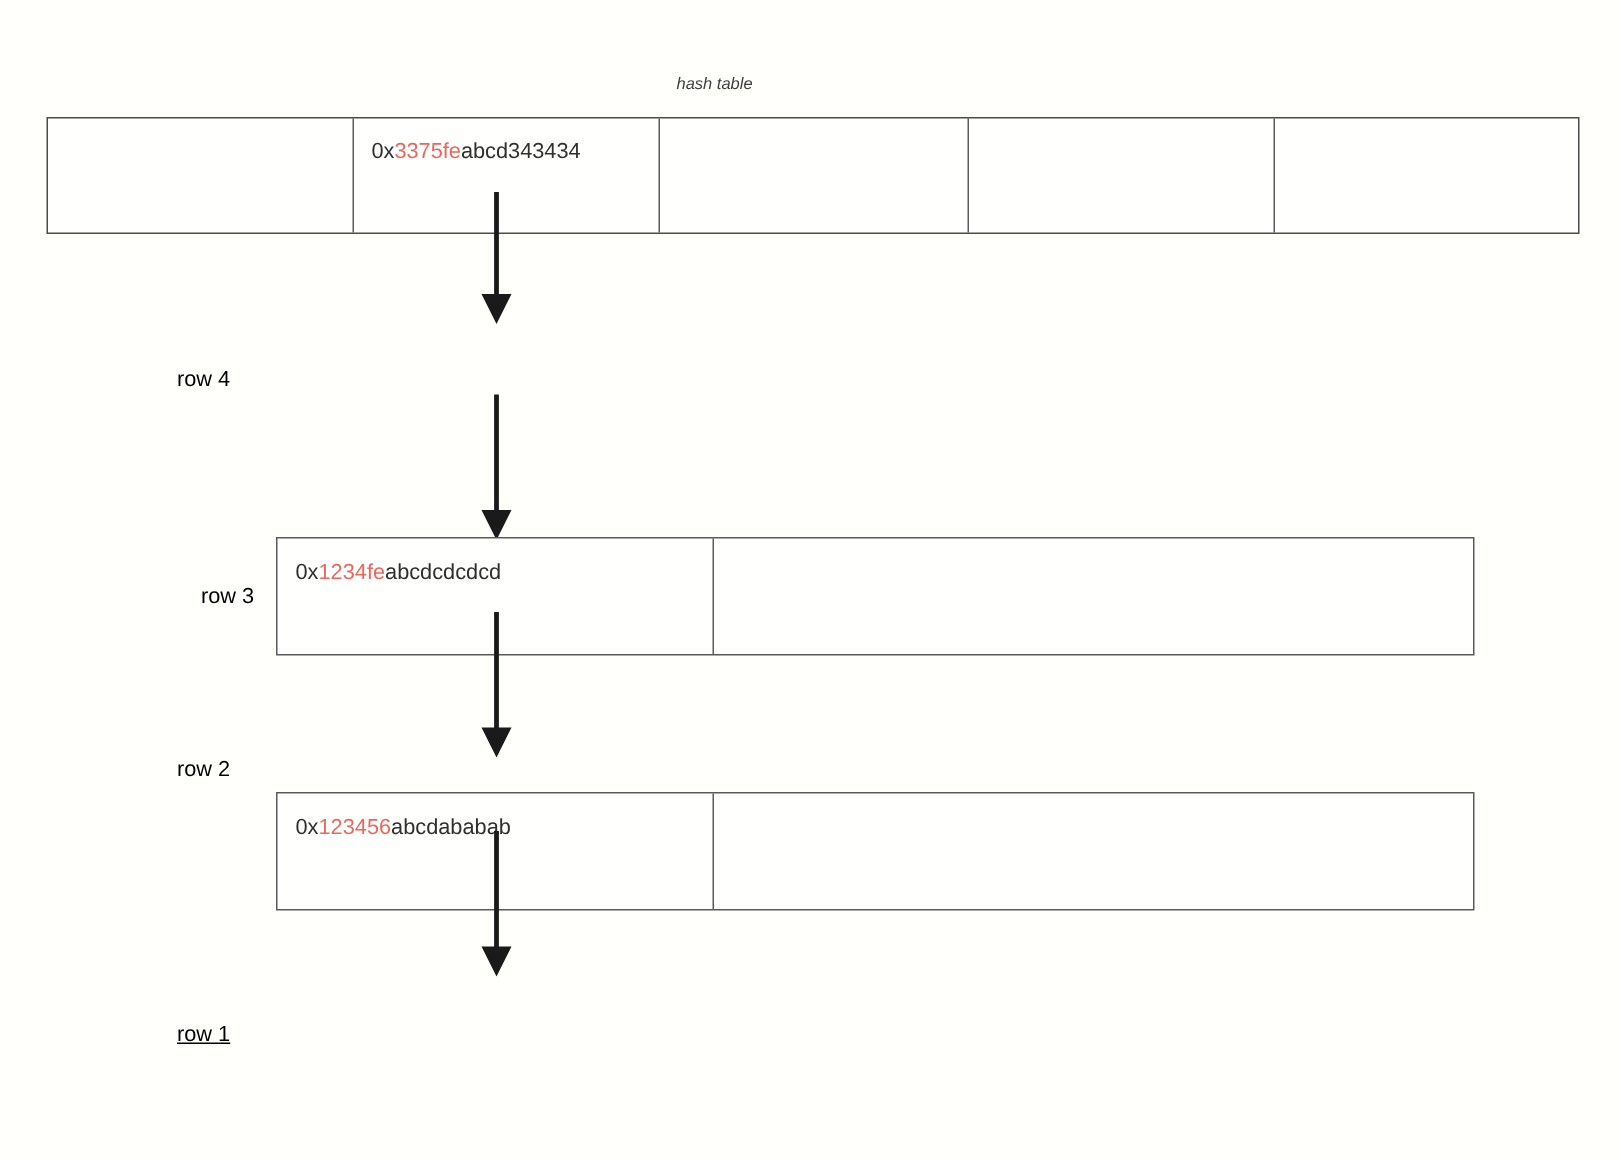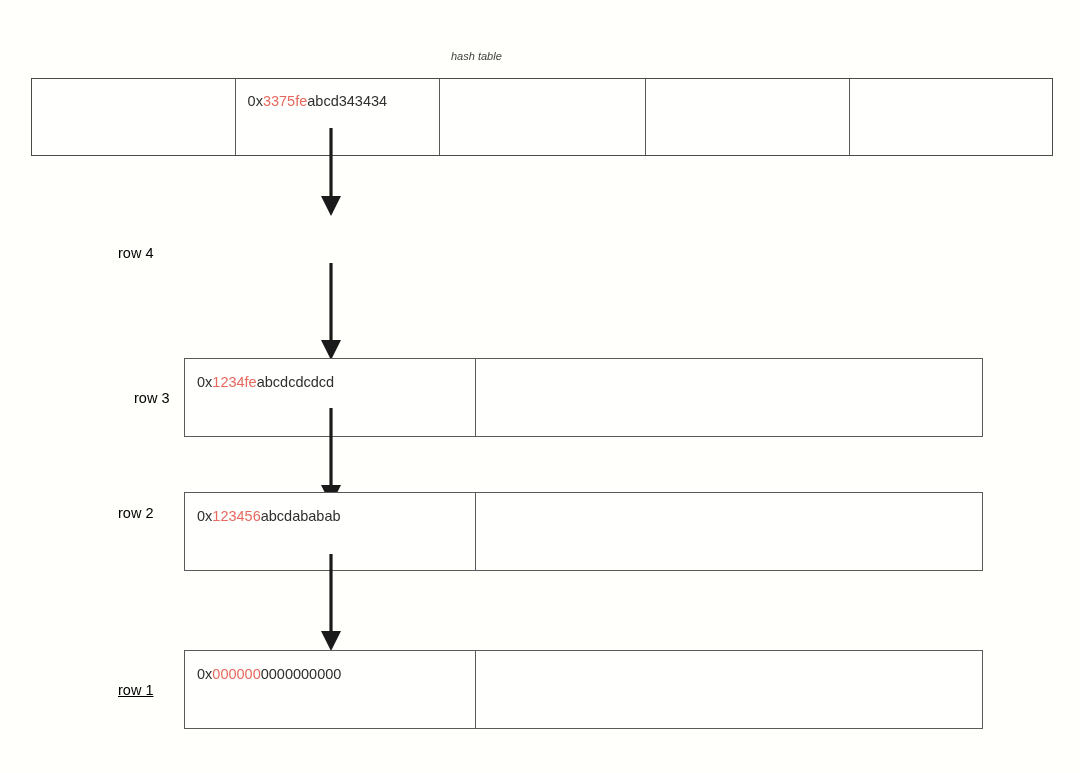--- a/index.html
+++ b/index.html
@@ -149,29 +149,25 @@
     <div class="divider"></div>
     <span class="node-text"><span class="hex-black">0x</span><span class="hex-red">1234fe</span><span class="hex-black">abcdcdcdcd</span></span>
   </div>
 
   <svg class="arrow" style="left:310px; top:408px;" width="42" height="100" viewBox="0 0 42 100">
     <line x1="21" y1="0" x2="21" y2="88" stroke="#1a1a1a" stroke-width="3.2"></line>
     <polygon points="21,97 11,77 31,77" fill="#1a1a1a"></polygon>
   </svg>
 
   <div class="row-label" style="top:506px;">row 2</div>
-  <div class="node-box" style="top:492px;text-align:center;">
+  <div class="node-box" style="top:528px;text-align:center;">
     <div class="divider"></div>
     <span class="node-text"><span class="hex-black">0x</span><span class="hex-red">123456</span><span class="hex-black">abcdababab</span></span>
   </div>
 
   <svg class="arrow" style="left:310px; top:554px;" width="42" height="100" viewBox="0 0 42 100">
     <line x1="21" y1="0" x2="21" y2="88" stroke="#1a1a1a" stroke-width="3.2"></line>
     <polygon points="21,97 11,77 31,77" fill="#1a1a1a"></polygon>
   </svg>
 
   <div class="row-label" style="top:683px;text-decoration:underline;">row 1</div>
-  <div class="node-box" style="top:650px;">
-    <div class="divider"></div>
-    <span class="node-text"><span class="hex-black">0x</span><span class="hex-red">000000</span><span class="hex-black">0000000000</span></span>
-  </div>
 
 </div>
 
 </body></html>

